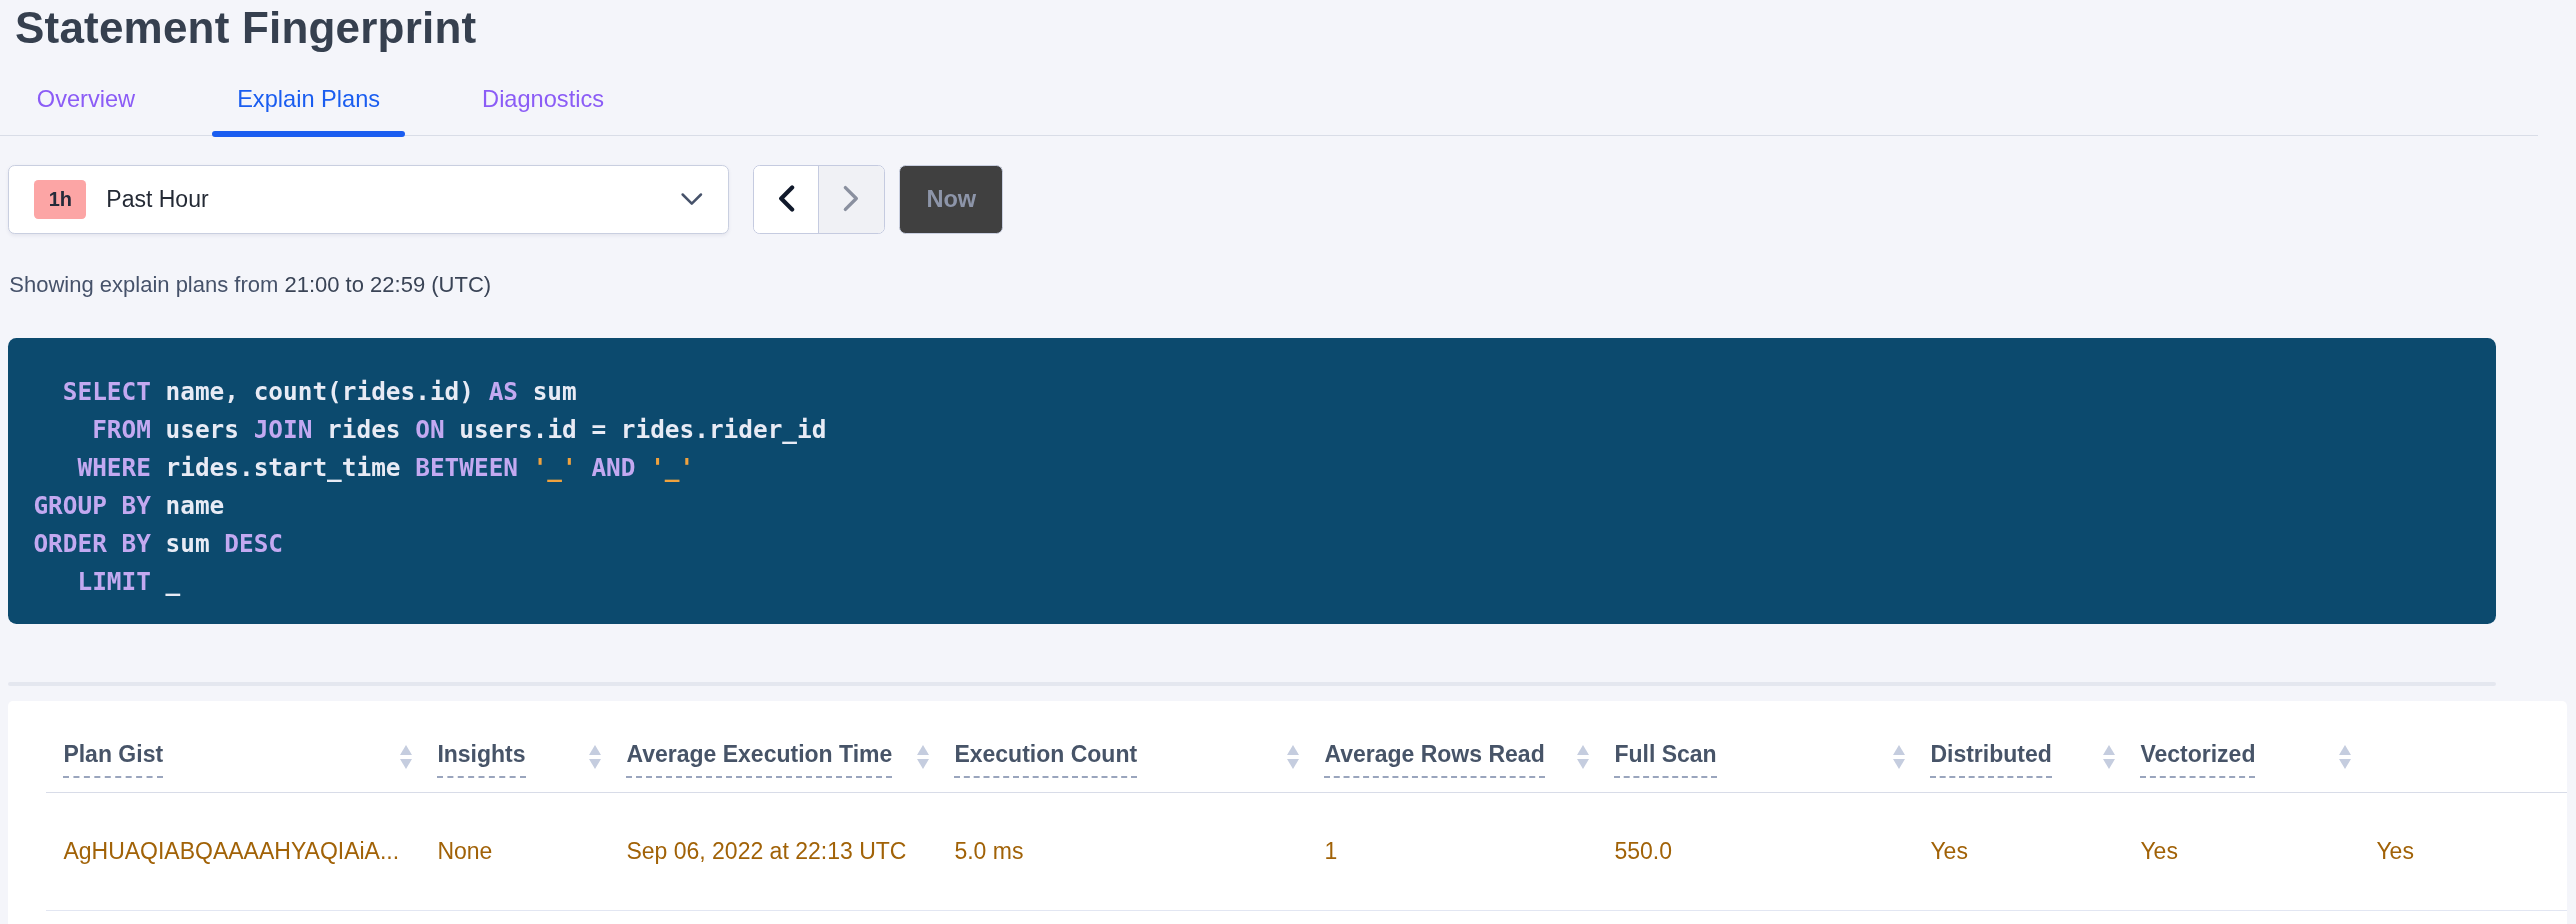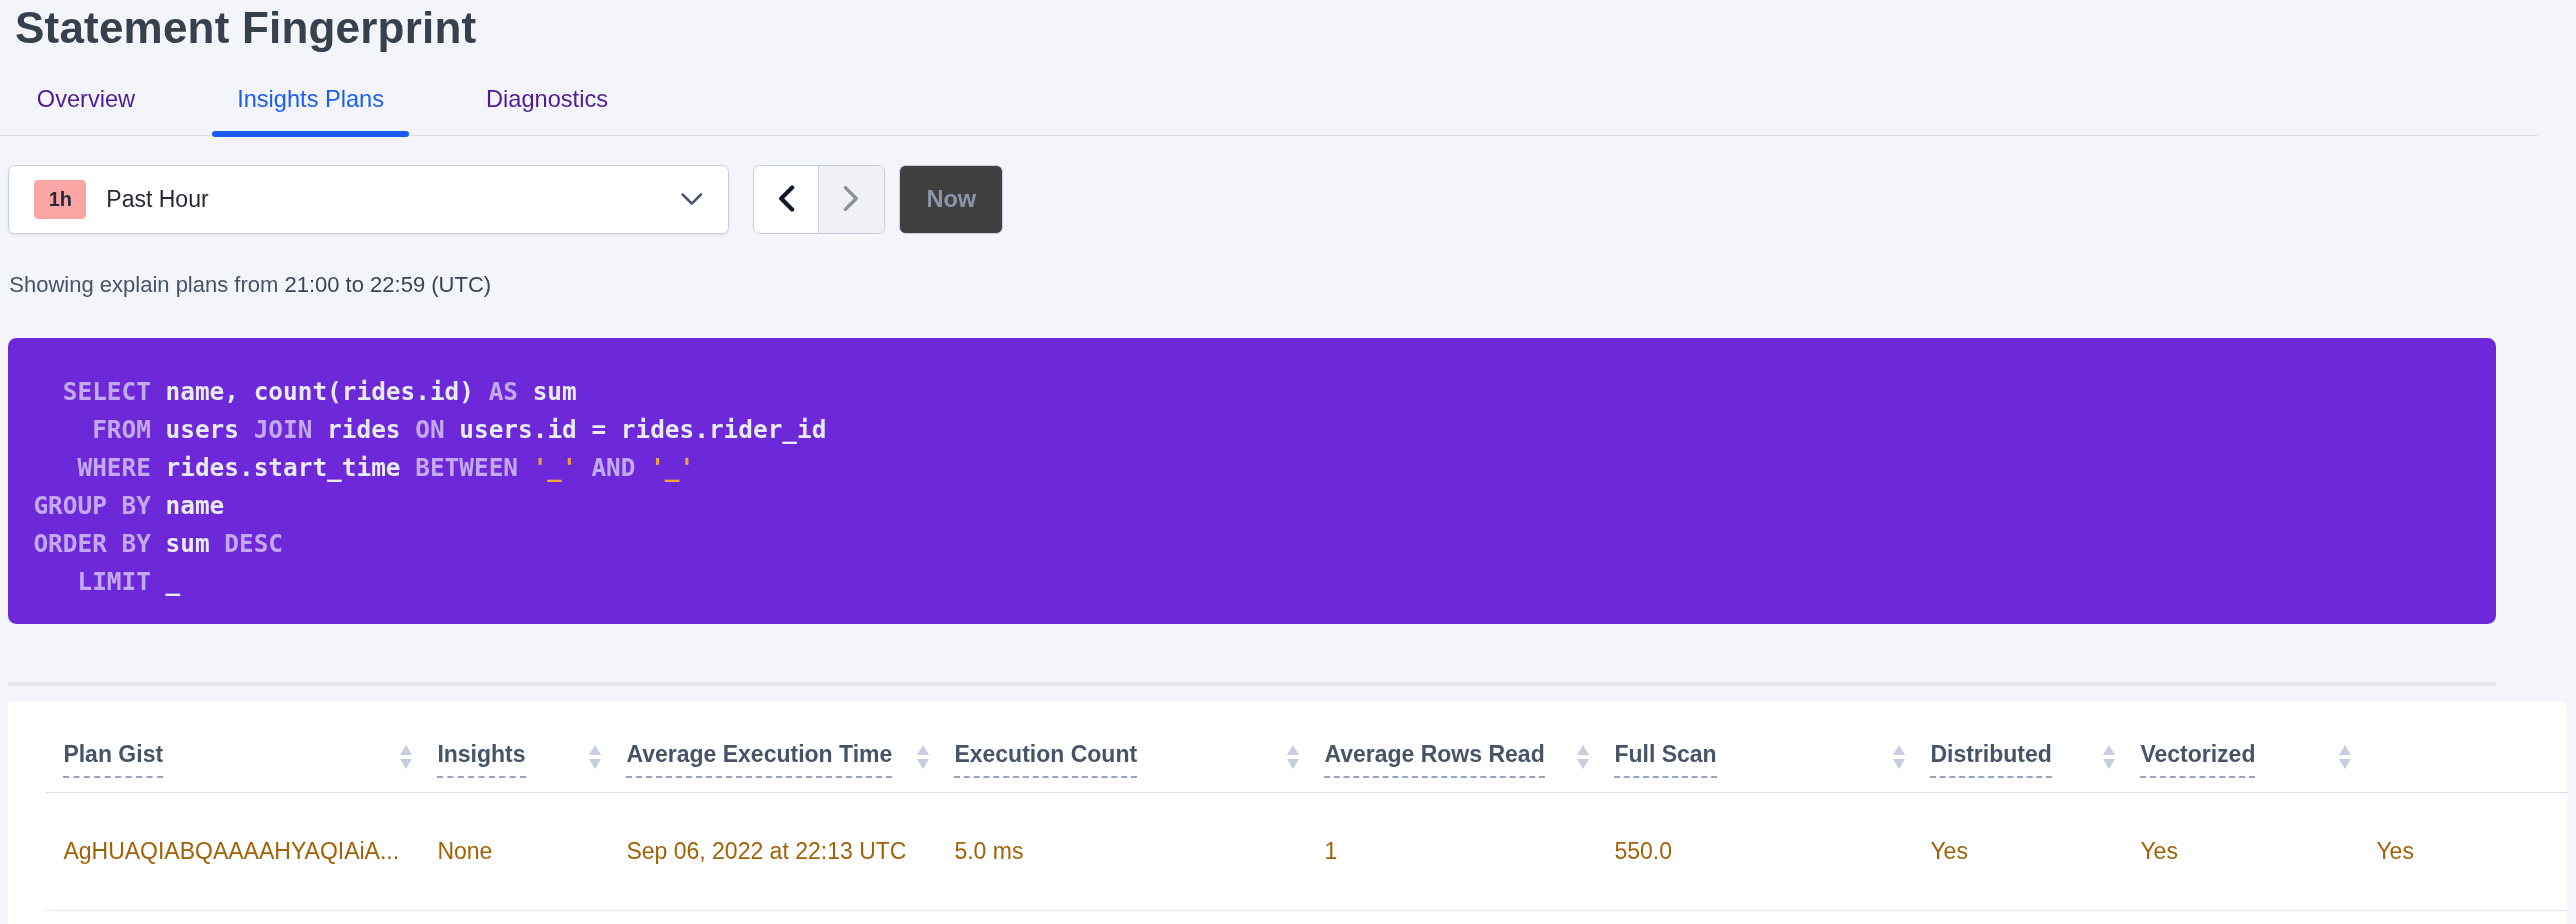--- a/index.html
+++ b/index.html
@@ -16,21 +16,21 @@
     font-size:44px; font-weight:700; color:#36404f; letter-spacing:0.2px;
   }
 
   
   .tabbar {
     position:absolute; left:0; top:79px; width:2538px; height:57px;
     border-bottom:1.7px solid #d9dde7;
     display:flex; align-items:flex-end; padding-left:11.8px;
   }
   .tab {
-    position:relative; padding:0 25px 22px; font-size:23.6px; color:#4c1d95;
+    position:relative; padding:0 25px 22px; font-size:23.6px; color:#8b5cf6;
     cursor:pointer; white-space:nowrap; margin-right:52px;
   }
   .tab.active { color:#1a5df0; }
   .tab.active::after {
     content:""; position:absolute; left:0; right:0; bottom:-1.7px;
     height:5.9px; border-radius:3.4px; background:#1a5df0;
   }
 
   
   .controls { position:absolute; left:8.4px; top:165px; height:69px; display:flex; align-items:stretch; }
@@ -64,21 +64,21 @@
   }
 
   
   .caption { position:absolute; left:9.3px; top:272px; margin:0; font-size:22px; color:#46526а; }
   .caption { color:#46526a; }
   .caption strong { font-weight:400; color:#3a4456; }
 
   
   .sqlbox {
     position:absolute; left:8.4px; top:338px; width:2488px; height:286px;
-    background:#6d28d9; border-radius:8.4px; padding:35px 25px;
+    background:#0c4a6e; border-radius:8.4px; padding:35px 25px;
   }
   .sqlbox pre {
     margin:0; font-family:"DejaVu Sans Mono", monospace;
     font-size:24.4px; line-height:38px; font-weight:600; color:#e8ebf5;
   }
   .tok-kw { color:#c3a9f1; }
   .tok-pl { color:#e8ebf5; }
   .tok-str { color:#f0a23e; }
 
   .hscroll {
@@ -116,21 +116,21 @@
   .td { font-size:23px; color:#a16207; white-space:nowrap; overflow:hidden; }
   .td:first-child { padding-left:17px; }
 </style>
 </head>
 <body>
 
 <h1 class="page-title">Statement Fingerprint</h1>
 
 <nav class="tabbar" id="tabbar">
     <div class="tab">Overview</div>
-    <div class="tab active">Insights Plans</div>
+    <div class="tab active">Explain Plans</div>
     <div class="tab">Diagnostics</div>
   </nav>
 
 <div class="controls">
   <div class="dropdown">
     <span class="preset-badge">1h</span>
     <span class="dd-label">Past Hour</span>
     <span class="chev">
       <svg width="23.6" height="15" viewBox="0 0 28 18">
           <polyline points="3,3 14,14 25,3" fill="none" stroke="#46526a" stroke-width="3" stroke-linecap="round" stroke-linejoin="round"></polyline>

